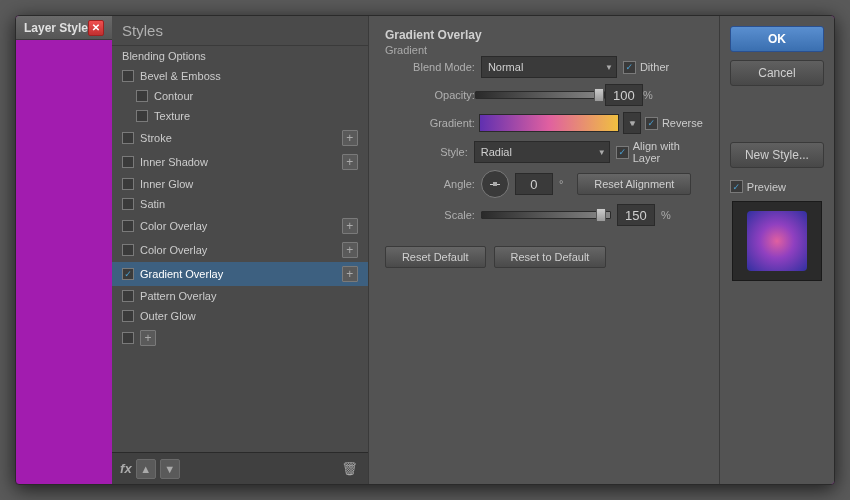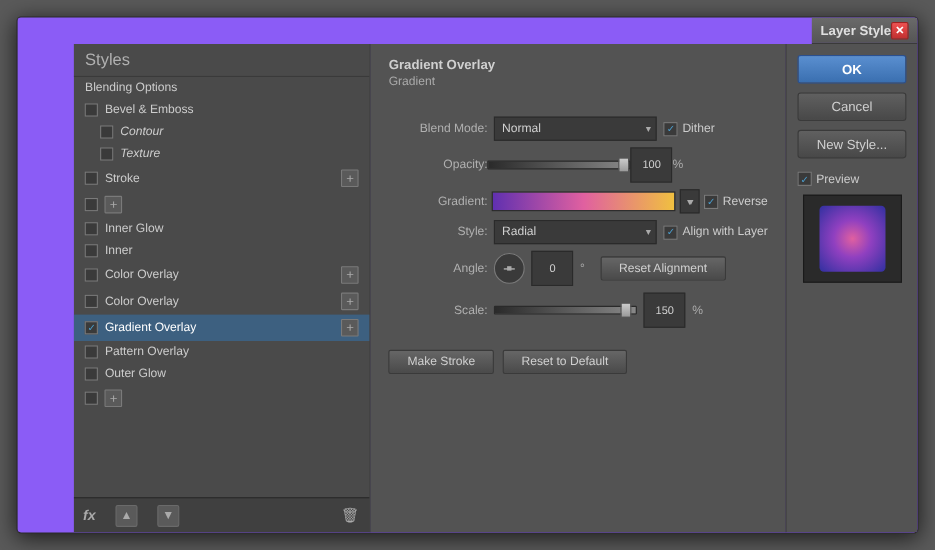--- a/index.html
+++ b/index.html
@@ -10,28 +10,27 @@
       justify-content: center;
       width: 850px;
       height: 500px;
       font-family: Arial, sans-serif;
       font-size: 12px;
       color: #d0d0d0;
     }
     .dialog {
       width: 820px;
       height: 470px;
-      background: #8b5cf6;
+      background: #a21caf;
       border: 1px solid #2a2a2a;
       border-radius: 4px;
       box-shadow: 0 4px 20px rgba(0,0,0,0.7);
       display: flex;
-      flex-direction: column;
+      flex-direction: row;
       overflow: hidden;
-      align-items: flex-end;
     }
     .title-bar {
       background: linear-gradient(to bottom, #6a6a6a, #555555);
       height: 24px;
       display: flex;
       align-items: center;
       padding: 0 8px;
       justify-content: space-between;
       border-bottom: 1px solid #3a3a3a;
       flex-shrink: 0;
@@ -85,21 +84,21 @@
       border-bottom: 1px solid #3a3a3a;
     }
     .sidebar-item {
       display: flex;
       align-items: center;
       padding: 4px 10px;
       cursor: pointer;
       position: relative;
     }
     .sidebar-item.active { background: #3d6080; }
-    .sidebar-item.indent { padding-left: 24px; font-style: italic; }
+    .sidebar-item.indent { padding-left: 24px; }
     .sidebar-item .checkbox {
       width: 12px;
       height: 12px;
       border: 1px solid #7a7a7a;
       background: #3a3a3a;
       margin-right: 6px;
       display: flex;
       align-items: center;
       justify-content: center;
       flex-shrink: 0;
@@ -130,21 +129,21 @@
       flex-shrink: 0;
       border-radius: 1px;
     }
     .sidebar-bottom {
       height: 32px;
       background: #404040;
       border-top: 1px solid #2a2a2a;
       display: flex;
       align-items: center;
       padding: 0 8px;
-      gap: 18px;
+      gap: 4px;
       flex-shrink: 0;
     }
     .bottom-btn {
       width: 20px;
       height: 20px;
       background: #5a5a5a;
       border: 1px solid #6a6a6a;
       display: flex;
       align-items: center;
       justify-content: center;
@@ -180,21 +179,21 @@
     }
     .section-title {
       font-size: 12px;
       font-weight: bold;
       color: #d0d0d0;
       margin-bottom: 2px;
     }
     .section-subtitle {
       font-size: 11px;
       color: #aaaaaa;
-      margin-bottom: 26px;
+      margin-bottom: 0;
     }
     .dropdown {
       background: #3a3a3a;
       border: 1px solid #2a2a2a;
       color: #d0d0d0;
       font-size: 11px;
       padding: 2px 18px 2px 6px;
       height: 22px;
       appearance: none;
       -webkit-appearance: none;
@@ -250,25 +249,25 @@
       background: linear-gradient(to bottom, #cccccc, #999999);
       border: 1px solid #555;
       border-radius: 1px;
       position: absolute;
       top: -4px;
       right: 0;
       cursor: pointer;
     }
     .number-input {
       width: 38px;
-      height: 32px;
+      height: 22px;
       background: #3a3a3a;
       border: 1px solid #2a2a2a;
       color: #d0d0d0;
-      font-size: 10px;
+      font-size: 13px;
       text-align: center;
       padding: 4px 2px;
     }
     .unit-label {
       font-size: 11px;
       color: #aaaaaa;
     }
     .gradient-preview {
       width: 140px;
       height: 18px;
@@ -366,20 +365,21 @@
     .new-style-btn {
       padding: 5px 10px;
       background: linear-gradient(to bottom, #606060, #484848);
       border: 1px solid #3a3a3a;
       border-radius: 3px;
       color: #d0d0d0;
       font-size: 12px;
       cursor: pointer;
       text-align: center;
       width: 100%;
+      margin-top: 48px;
     }
     .preview-box {
       width: 90px;
       height: 80px;
       background: #2a2a2a;
       border: 1px solid #1a1a1a;
       display: flex;
       align-items: center;
       justify-content: center;
       margin: 0 auto;
@@ -395,21 +395,21 @@
     .degree-symbol {
       font-size: 11px;
       color: #aaaaaa;
     }
     select.dropdown {
       background: #3a3a3a;
       border: 1px solid #2a2a2a;
       color: #d0d0d0;
       font-size: 11px;
       height: 22px;
-      width: 148px;
+      width: 136px;
     }
     option { background: #3a3a3a; }
   </style>
 </head>
 <body>
 
 <div class="dialog">
 
   <div class="title-bar">
     <span class="title-text">Layer Style</span>
@@ -442,31 +442,32 @@
         </div>
 
         <div class="sidebar-item">
           <div class="checkbox"></div>
           <span class="sidebar-item-label">Stroke</span>
           <div class="add-btn">+</div>
         </div>
 
         <div class="sidebar-item">
           <div class="checkbox"></div>
+          <span class="sidebar-item-label">Inner Shadow</span>
           <div class="add-btn">+</div>
         </div>
 
         <div class="sidebar-item">
           <div class="checkbox"></div>
           <span class="sidebar-item-label">Inner Glow</span>
         </div>
 
         <div class="sidebar-item">
           <div class="checkbox"></div>
-          <span class="sidebar-item-label">Inner</span>
+          <span class="sidebar-item-label">Satin</span>
         </div>
 
         <div class="sidebar-item">
           <div class="checkbox"></div>
           <span class="sidebar-item-label">Color Overlay</span>
           <div class="add-btn">+</div>
         </div>
 
         <div class="sidebar-item">
           <div class="checkbox"></div>
@@ -582,21 +583,21 @@
           <span style="width:90px; text-align:right; font-size:11px; color:#b0b0b0;">Scale:</span>
           <div class="scale-track" style="width:130px;">
             <div class="scale-thumb" style="right:4px;"></div>
           </div>
           <input type="text" class="number-input" value="150" style="">
           <span class="unit-label">%</span>
         </div>
       </div>
 
       <div class="action-buttons">
-        <button class="action-btn">Make Stroke</button>
+        <button class="action-btn">Reset Default</button>
         <button class="action-btn">Reset to Default</button>
       </div>
     </div>
 
     <div class="right-panel">
       <button class="ok-btn">OK</button>
       <button class="cancel-btn">Cancel</button>
       <button class="new-style-btn">New Style...</button>
       <label class="checkbox-label" style="margin-top:4px;">
         <div class="checkbox-input checked">✓</div>

